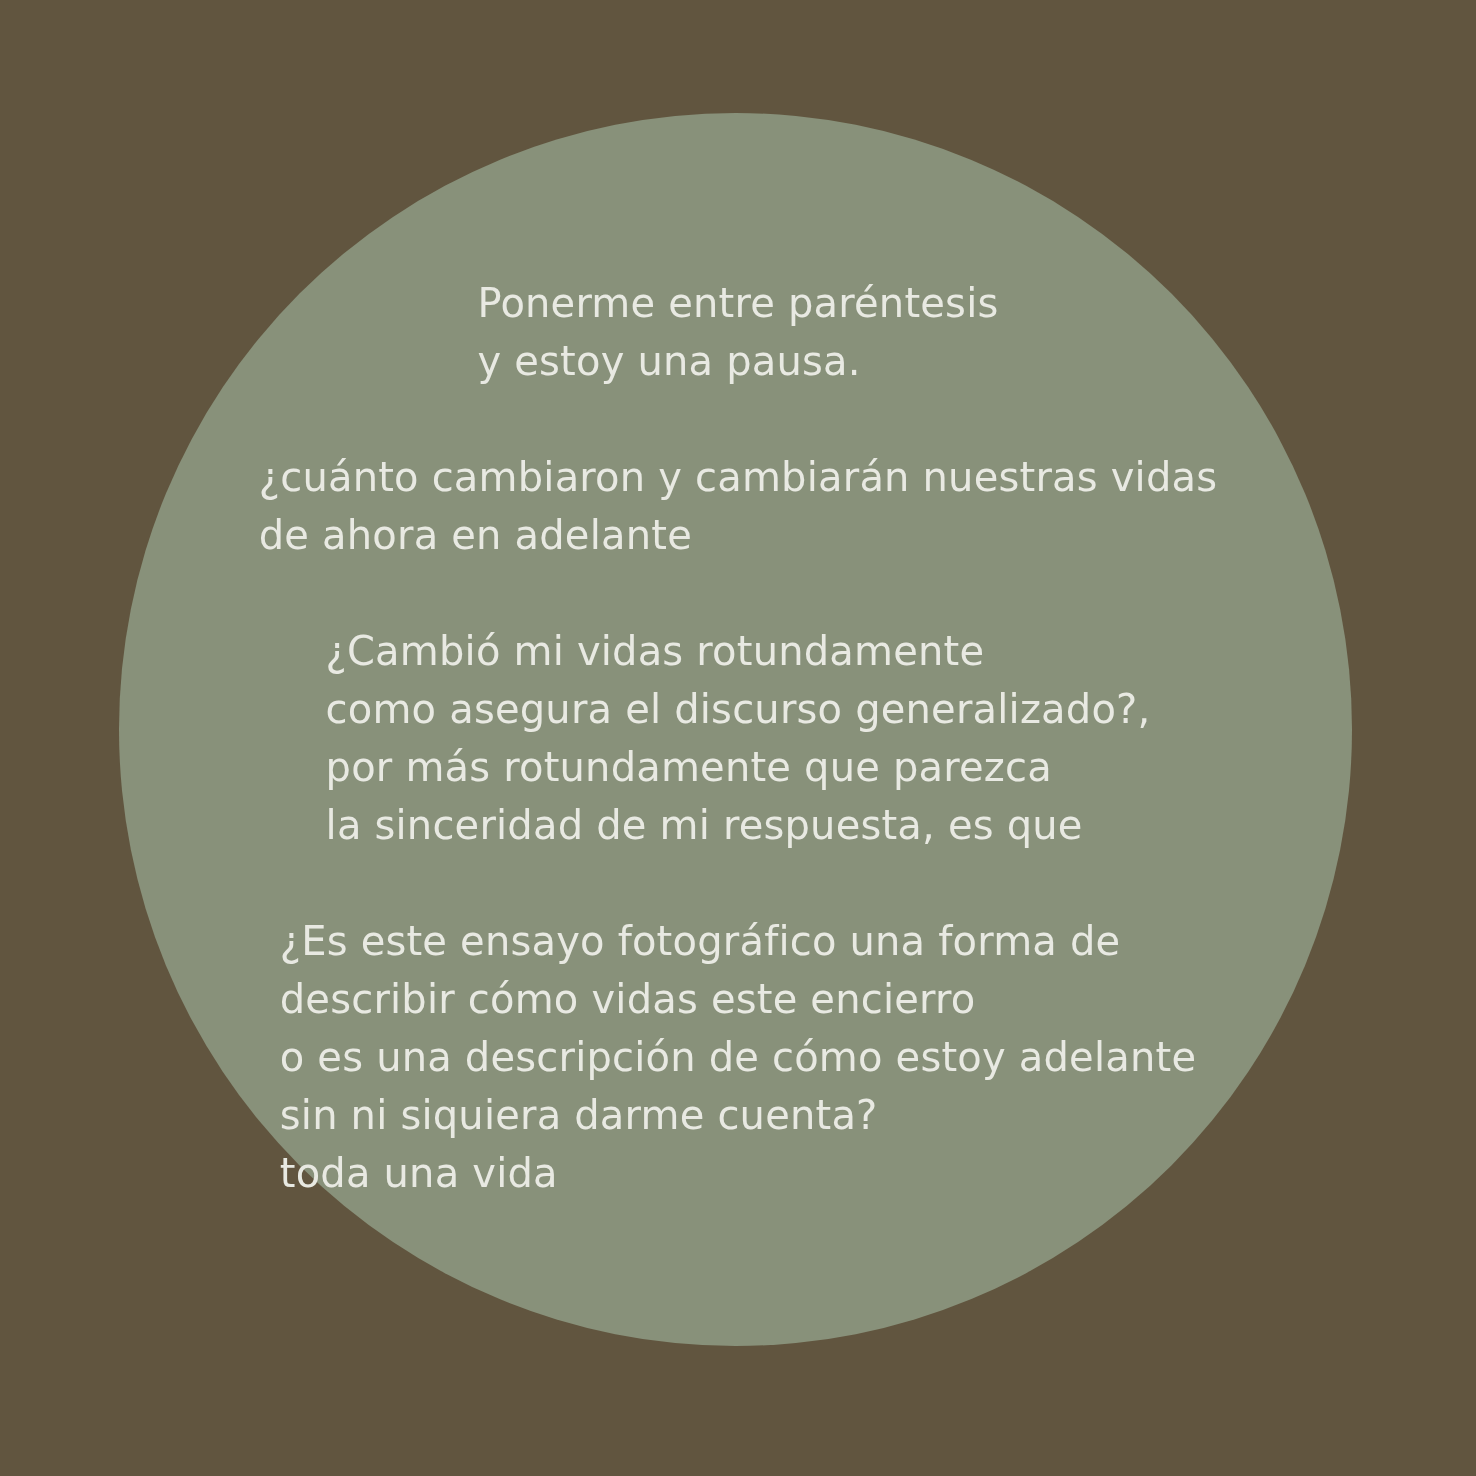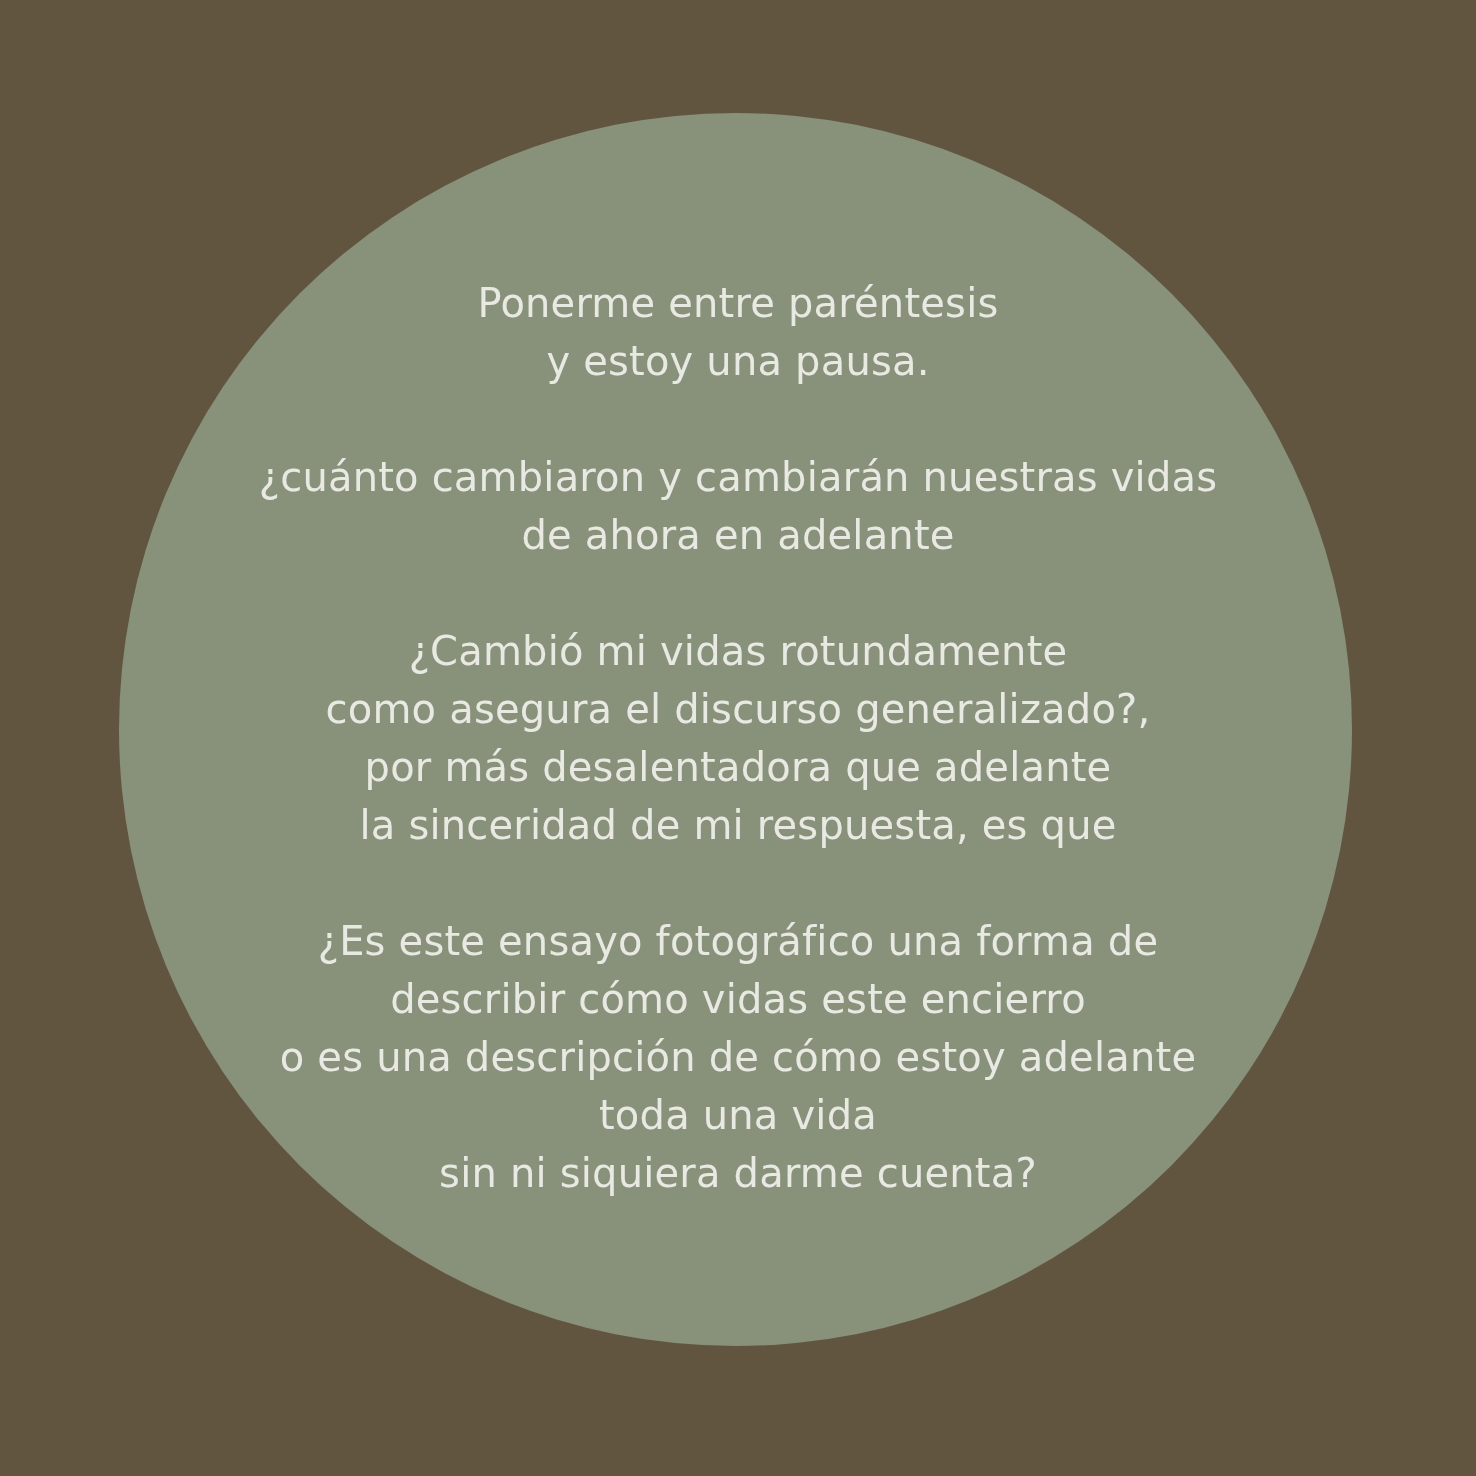--- a/index.html
+++ b/index.html
@@ -31,21 +31,21 @@
   #poem {
     position: absolute;
     left: 0;
     top: 0;
     width: 1476px;
     height: 1476px;
     display: flex;
     flex-direction: column;
     align-items: center;
     justify-content: center;
-    text-align: center;
+    text-align: left;
     color: #e8e9e2;
     font-size: 40px;
     line-height: 58px;
     letter-spacing: 0.2px;
     font-weight: 400;
   }
   .stanza {
     margin: 0;
     padding: 0;
   }
@@ -70,26 +70,26 @@
     </p>
 
     <p class="stanza">
       <span class="line">¿cuánto cambiaron y cambiarán nuestras vidas</span>
       <span class="line">de ahora en adelante</span>
     </p>
 
     <p class="stanza">
       <span class="line">¿Cambió mi vidas rotundamente</span>
       <span class="line">como asegura el discurso generalizado?,</span>
-      <span class="line">por más desalentadora que adelante</span>
+      <span class="line">por más rotundamente que parezca</span>
       <span class="line">la sinceridad de mi respuesta, es que</span>
     </p>
 
     <p class="stanza">
       <span class="line">¿Es este ensayo fotográfico una forma de</span>
       <span class="line">describir cómo vidas este encierro</span>
       <span class="line">o es una descripción de cómo estoy adelante</span>
+      <span class="line">sin ni siquiera darme cuenta?</span>
       <span class="line">toda una vida</span>
-      <span class="line">sin ni siquiera darme cuenta?</span>
     </p>
 
   </div>
 </div>
 
 </body></html>

